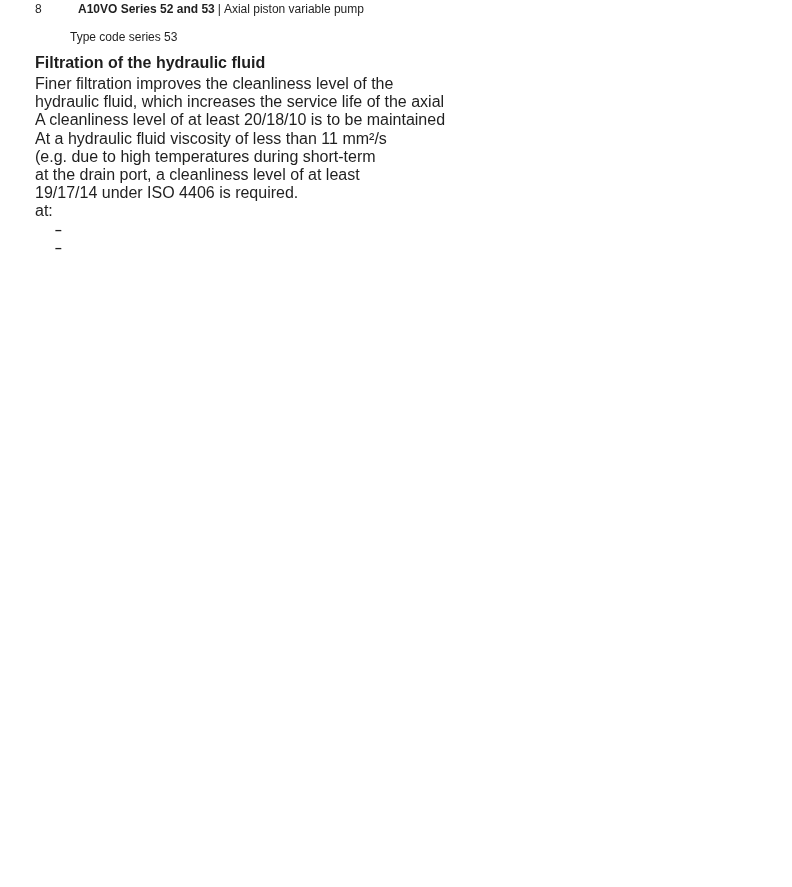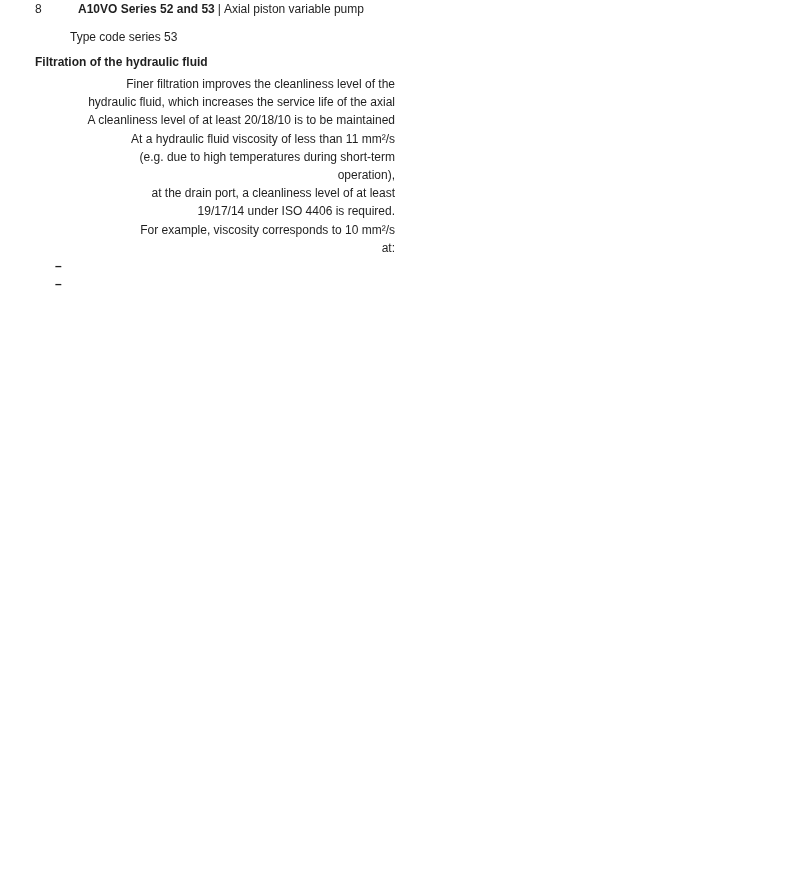--- a/index.html
+++ b/index.html
@@ -42,29 +42,28 @@
   }
   
   .content {
     position: absolute;
     top: 56px;
     left: 35px;
     width: 360px;
   }
   .section-heading {
     margin: 0;
-    font-size: 12px;
+    font-size: 16px;
     font-weight: bold;
     line-height: 13px;
   }
   .body-lines {
     margin-top: 6px;
-    font-size: 12px;
+    font-size: 16px;
     line-height: 18.2px;
-    text-align: right;
   }
   .body-line {
     white-space: nowrap;
   }
   .bullet-list {
     font-size: 12px;
     line-height: 18.2px;
   }
   .bullet-row {
     display: flex;
@@ -92,24 +91,22 @@
 
   <div class="content">
     <h3 class="section-heading">Filtration of the hydraulic fluid</h3>
 
     <div class="body-lines">
       <div class="body-line">Finer filtration improves the cleanliness level of the</div>
       <div class="body-line">hydraulic fluid, which increases the service life of the axial</div>
       <div class="body-line">A cleanliness level of at least 20/18/10 is to be maintained</div>
       <div class="body-line">At a hydraulic fluid viscosity of less than 11 mm²/s</div>
       <div class="body-line">(e.g. due to high temperatures during short-term</div>
-      <div class="body-line">operation),</div>
       <div class="body-line">at the drain port, a cleanliness level of at least</div>
       <div class="body-line">19/17/14 under ISO 4406 is required.</div>
-      <div class="body-line">For example, viscosity corresponds to 10 mm²/s</div>
       <div class="body-line">at:</div>
     </div>
 
     <div class="bullet-list">
       <div class="bullet-row">
         <span class="bullet-marker">–</span>
       </div>
       <div class="bullet-row">
         <span class="bullet-marker">–</span>
       </div>

